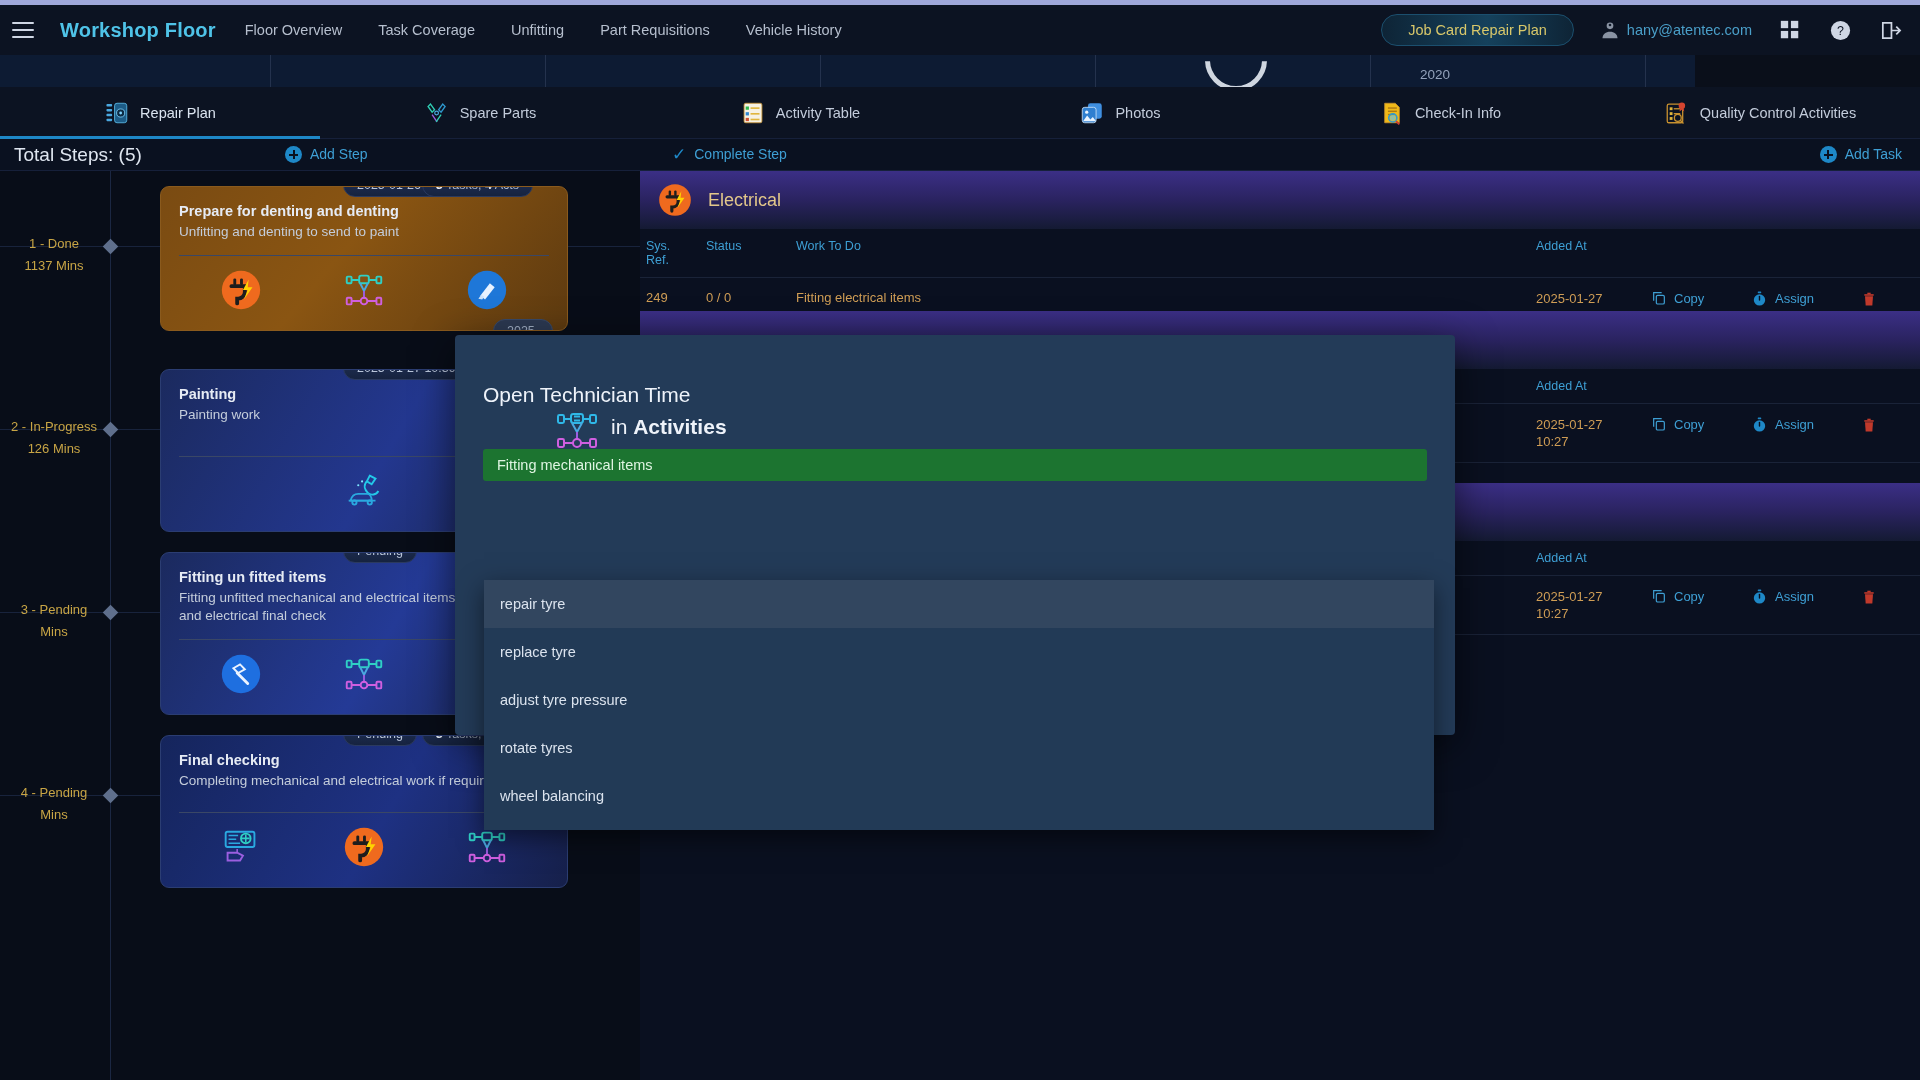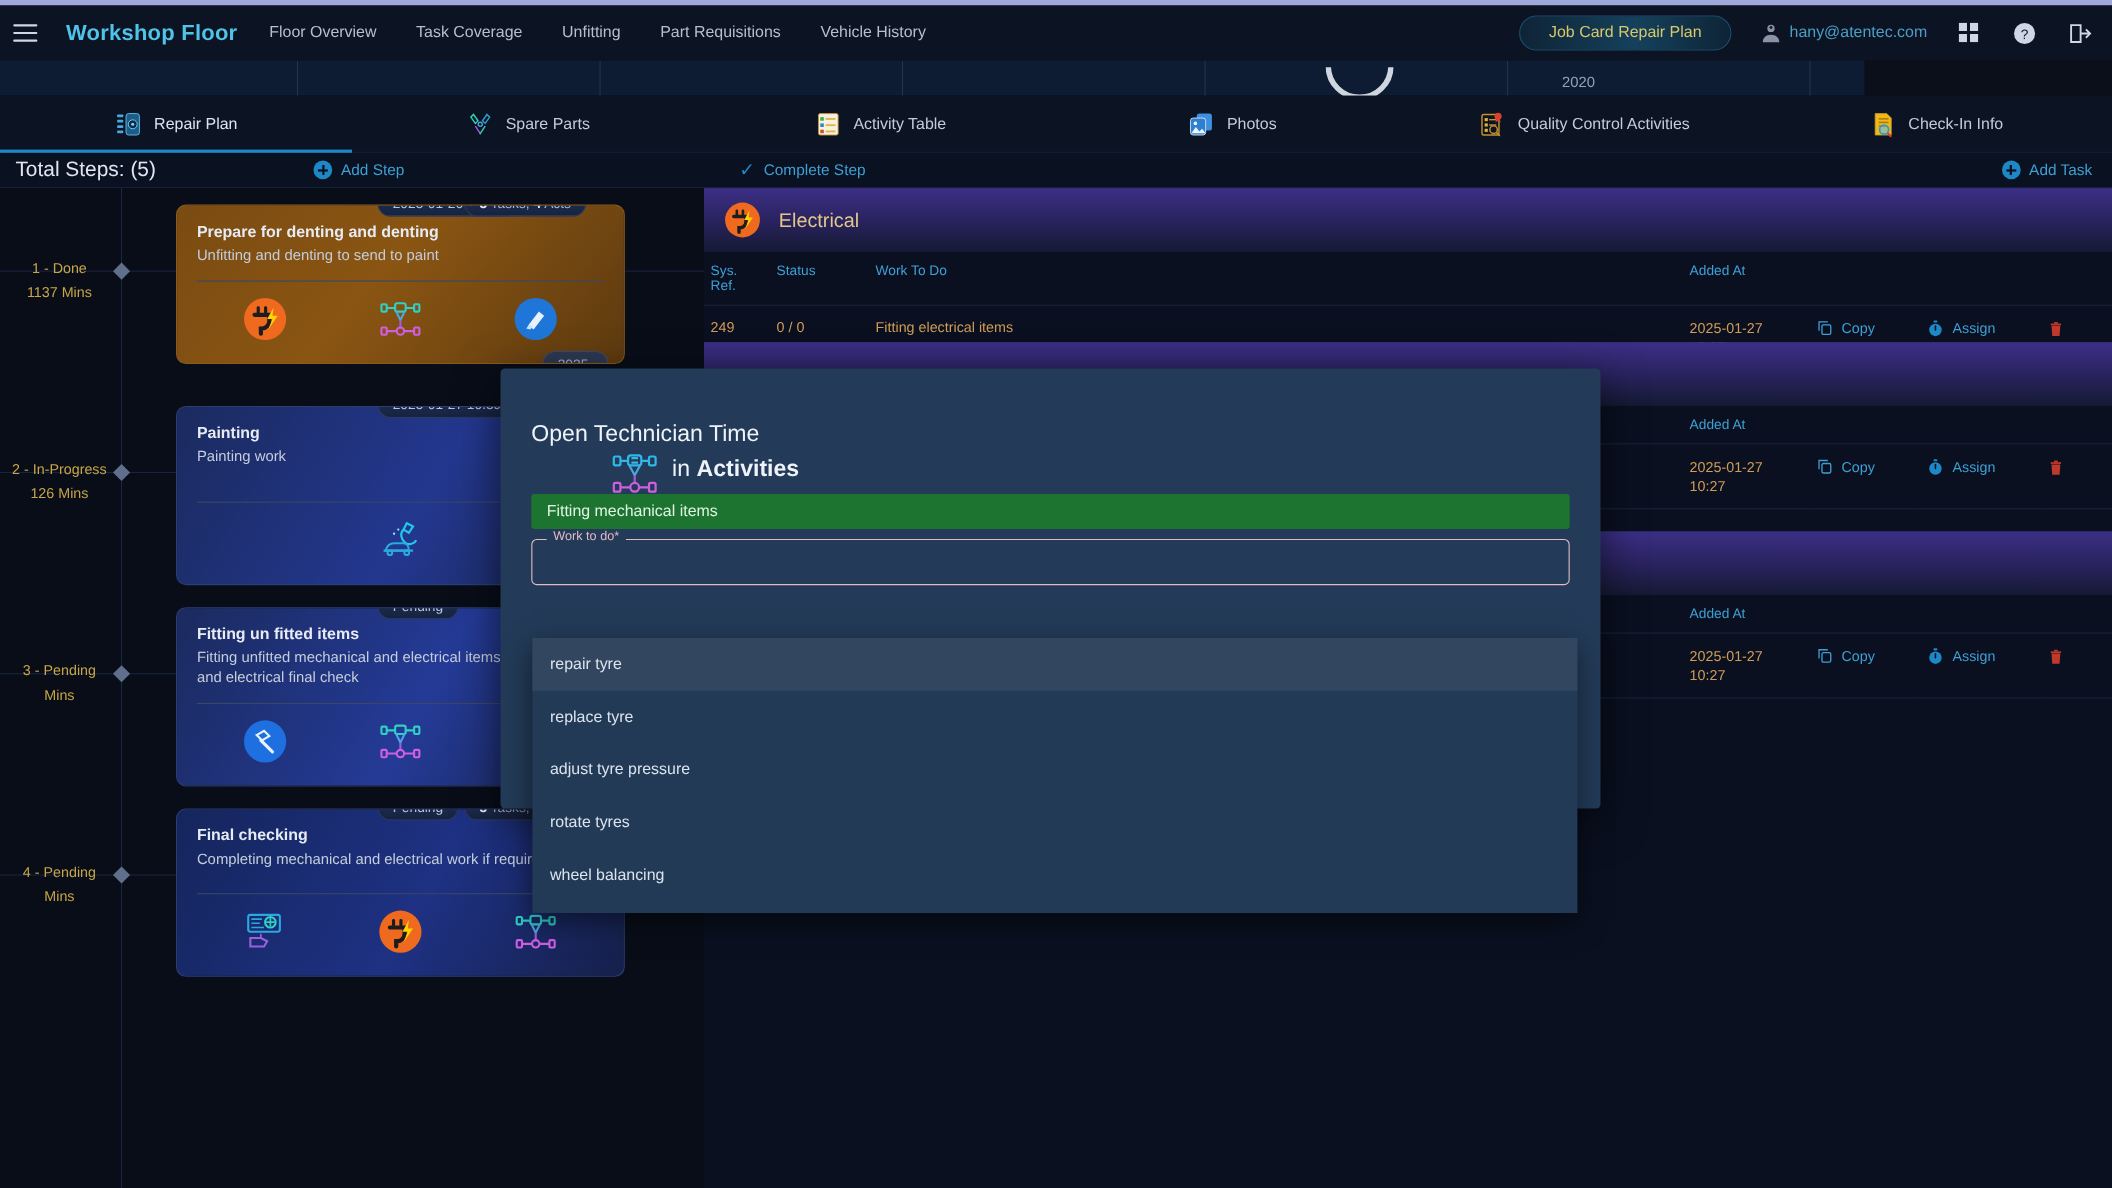--- a/index.html
+++ b/index.html
@@ -282,49 +282,49 @@
     </div>
 
     <div class="tab">
       <svg class="tabicon" viewBox="0 0 32 32">
         <rect x="11" y="4" width="17" height="19" rx="3" fill="#3f8fe0"></rect>
         <rect x="4" y="9" width="17" height="19" rx="3" fill="#2f7fd0" stroke="#cfe6fb"></rect>
         <circle cx="9.5" cy="15" r="2" fill="#eaf4ff"></circle>
         <path d="M5 26l5-7 4 5 3-3 4 5z" fill="#eaf4ff"></path>
       </svg>
       <span class="lbl">Photos</span>
+    </div>
+
+    <div class="tab">
+      <svg class="tabicon" viewBox="0 0 32 32">
+        <path d="M7 4h13l5 5v19H7z" fill="#f0b918" stroke="#c8912f"></path>
+        <rect x="11" y="9" width="11" height="1.8" fill="#b07b14"></rect>
+        <rect x="11" y="13" width="11" height="1.8" fill="#b07b14"></rect>
+        <rect x="11" y="17" width="8" height="1.8" fill="#b07b14"></rect>
+        <circle cx="17" cy="22" r="5" fill="none" stroke="#2f9ad0" stroke-width="2"></circle>
+        <circle cx="17" cy="22" r="3.4" fill="#5fc2ef" opacity=".65"></circle>
+        <path d="M21 26l4 4" stroke="#d03f2f" stroke-width="2.4"></path>
+      </svg>
+      <span class="lbl">Check-In Info</span>
     </div>
 
     <div class="tab">
       <svg class="tabicon" viewBox="0 0 32 32">
         <rect x="4" y="5" width="19" height="23" rx="2" fill="none" stroke="#c8912f" stroke-width="1.6"></rect>
         <rect x="7" y="9" width="3.5" height="3.5" fill="#e0b53c"></rect>
         <rect x="7" y="15" width="3.5" height="3.5" fill="#e0b53c"></rect>
         <rect x="7" y="21" width="3.5" height="3.5" fill="#e0b53c"></rect>
         <rect x="12" y="10" width="8" height="1.6" fill="#c8912f"></rect>
         <rect x="12" y="16" width="8" height="1.6" fill="#c8912f"></rect>
         <circle cx="22" cy="7" r="4" fill="#d6442f"></circle>
         <path d="M20 10l-1 4 3-2 3 2-1-4" fill="#d6442f"></path>
         <circle cx="17" cy="22" r="4.2" fill="none" stroke="#c8912f" stroke-width="1.6"></circle>
         <path d="M20 25l4 4" stroke="#c8912f" stroke-width="1.8"></path>
       </svg>
       <span class="lbl">Quality Control Activities</span>
-    </div>
-
-    <div class="tab">
-      <svg class="tabicon" viewBox="0 0 32 32">
-        <path d="M7 4h13l5 5v19H7z" fill="#f0b918" stroke="#c8912f"></path>
-        <rect x="11" y="9" width="11" height="1.8" fill="#b07b14"></rect>
-        <rect x="11" y="13" width="11" height="1.8" fill="#b07b14"></rect>
-        <rect x="11" y="17" width="8" height="1.8" fill="#b07b14"></rect>
-        <circle cx="17" cy="22" r="5" fill="none" stroke="#2f9ad0" stroke-width="2"></circle>
-        <circle cx="17" cy="22" r="3.4" fill="#5fc2ef" opacity=".65"></circle>
-        <path d="M21 26l4 4" stroke="#d03f2f" stroke-width="2.4"></path>
-      </svg>
-      <span class="lbl">Check-In Info</span>
     </div>
   </div>
 
   <div class="actionbar">
     <div class="total-steps">Total Steps: (5)</div>
 
     <div class="act-link" id="add-step">
       <span class="plus-circle"></span>
       <span>Add Step</span>
     </div>
@@ -740,25 +740,20 @@
         <circle cx="24" cy="36" r="4"></circle>
         <path d="M11 36h9M28 36h9"></path>
       </g>
     </svg>
     <div class="m-sub">
       <span>in </span><b>Activities</b>
     </div>
 
     <div class="greenbar">Fitting mechanical items</div>
 
-    <div class="field-wrap">
-      <div class="field-box"></div>
-      <div class="field-legend">Work to do*</div>
-      <input class="field-input" type="text" value="" style="">
-    </div>
   </div>
 
   <div class="dropdown">
     <div class="dd-item hl">repair tyre</div>
     <div class="dd-item">replace tyre</div>
     <div class="dd-item">adjust tyre pressure</div>
     <div class="dd-item">rotate tyres</div>
     <div class="dd-item">wheel balancing</div>
   </div>
 

